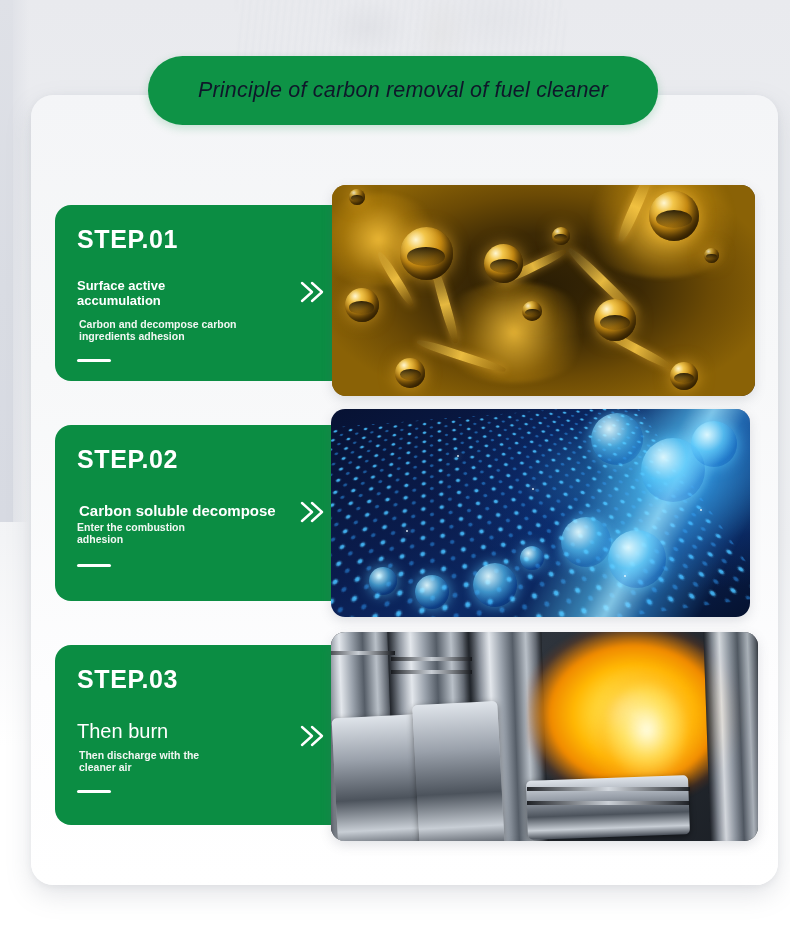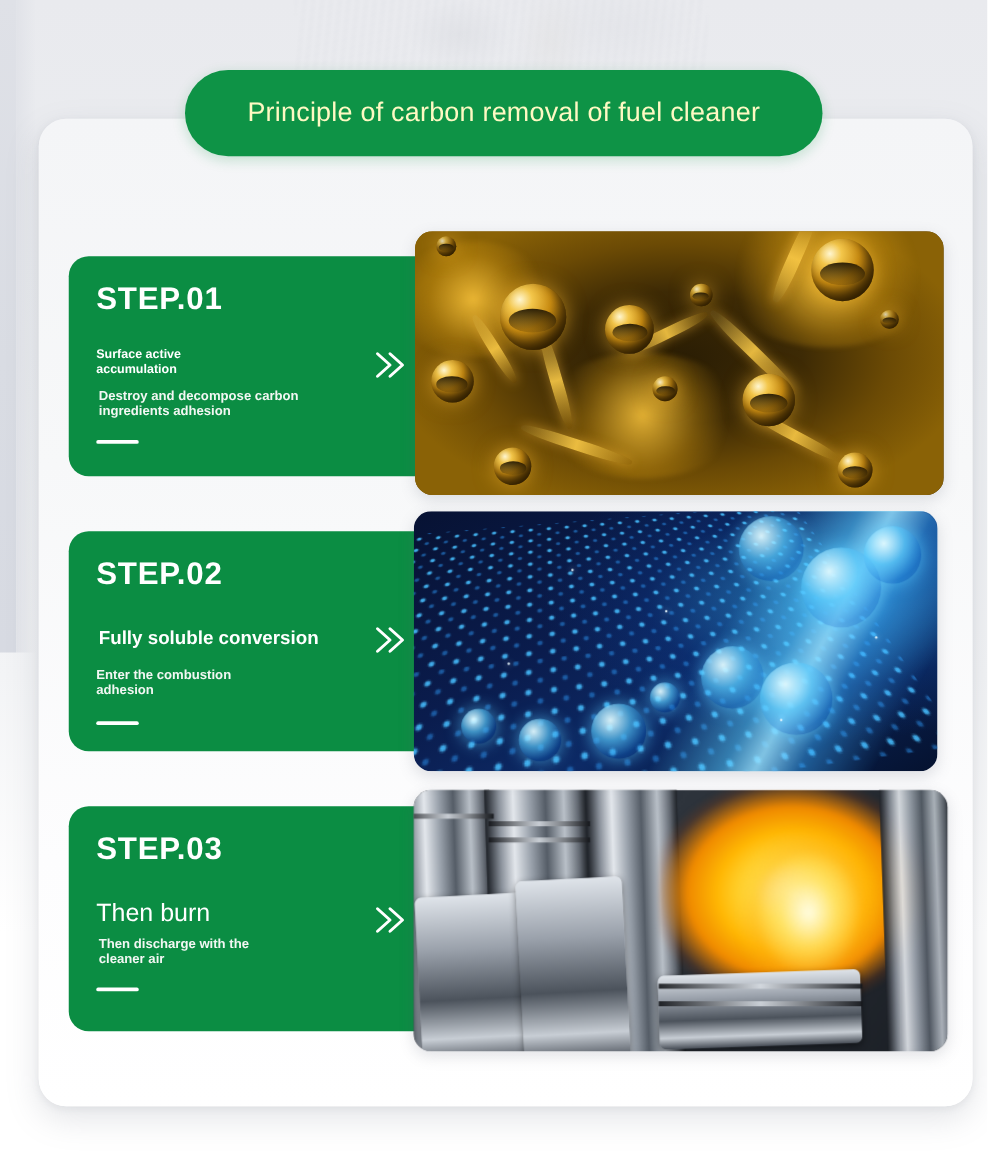--- a/index.html
+++ b/index.html
@@ -80,25 +80,26 @@
     width: 510px;
     height: 69px;
     background: #0e9346;
     border-radius: 35px;
     display: flex;
     align-items: center;
     justify-content: center;
     box-shadow: 0 3px 10px rgba(14,147,70,.22);
   }
   .title-pill-text {
-    color: #fef9c3;
+    color: #0f172a;
     font-size: 21.5px;
     font-weight: 400;
     letter-spacing: .2px;
     white-space: nowrap;
+    font-style: italic;
   }
 
   
   .steps {
     position: absolute;
     left: 0;
     top: 0;
     width: 790px;
     height: 932px;
     pointer-events: none;
@@ -141,26 +142,26 @@
     color: #ffffff;
     line-height: 1.18;
     margin: 0;
   }
   .step-sub {
     color: #f2f7f3;
     line-height: 1.2;
     margin: 6px 0 0 0;
   }
   
-  .step-1 .step-headline { font-size: 10px; font-weight: bold; }
+  .step-1 .step-headline { font-size: 13px; font-weight: bold; }
   .step-1 .step-sub      { font-size: 10.5px; font-weight: bold; margin-top: 9px; margin-left: 2px; }
   .step-1 .step-body     { margin-top: 26px; }
 
   .step-2 .step-headline { font-size: 15px; font-weight: bold; margin-left: 2px; }
-  .step-2 .step-sub      { font-size: 10.5px; font-weight: bold; margin-top: 14px; }
+  .step-2 .step-sub      { font-size: 10.5px; font-weight: bold; margin-top: 1px; }
   .step-2 .step-body     { margin-top: 30px; }
 
   .step-3 .step-headline { font-size: 20px; font-weight: 400; }
   .step-3 .step-sub      { font-size: 10.5px; font-weight: bold; margin-top: 5px; margin-left: 2px; }
   .step-3 .step-body     { margin-top: 28px; }
 
   .step-rule {
     width: 34px;
     height: 3px;
     background: #ffffff;
@@ -351,21 +352,21 @@
 
     <div class="step step-1">
       <div class="step-panel">
         <div class="step-label">STEP.01</div>
         <div class="step-body">
           <p class="step-headline">
             <span>Surface active</span><br>
             <span>accumulation</span>
           </p>
           <p class="step-sub">
-            <span>Destroy and decompose carbon</span><br>
+            <span>Carbon and decompose carbon</span><br>
             <span>ingredients adhesion</span>
           </p>
           <div class="step-rule"></div>
         </div>
       </div>
       <div class="chevron">
         <svg width="28" height="26" viewBox="0 0 28 26" fill="none">
           <path d="M4 4 L14 13 L4 22" stroke="#ffffff" stroke-width="2.4" stroke-linecap="round" stroke-linejoin="round"></path>
           <path d="M14 4 L24 13 L14 22" stroke="#ffffff" stroke-width="2.4" stroke-linecap="round" stroke-linejoin="round"></path>
         </svg>
@@ -394,21 +395,21 @@
           <div class="ball" style="left:80%;  top:84%;  width:28px; height:28px;"></div>
           <div class="ball" style="left:4%;   top:2%;   width:16px; height:16px;"></div>
         </div>
       </div>
     </div>
 
     <div class="step step-2">
       <div class="step-panel">
         <div class="step-label">STEP.02</div>
         <div class="step-body">
-          <p class="step-headline">Fully soluble conversion</p>
+          <p class="step-headline">Carbon soluble decompose</p>
           <p class="step-sub">
             <span>Enter the combustion</span><br>
             <span>adhesion</span>
           </p>
           <div class="step-rule"></div>
         </div>
       </div>
       <div class="chevron">
         <svg width="28" height="26" viewBox="0 0 28 26" fill="none">
           <path d="M4 4 L14 13 L4 22" stroke="#ffffff" stroke-width="2.4" stroke-linecap="round" stroke-linejoin="round"></path>

